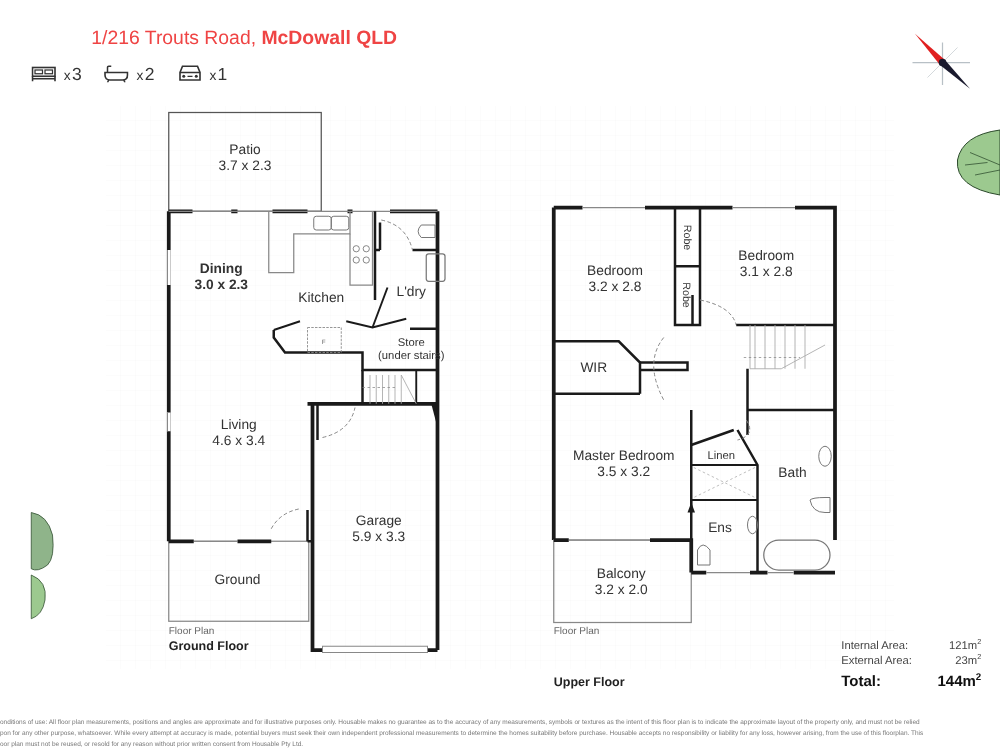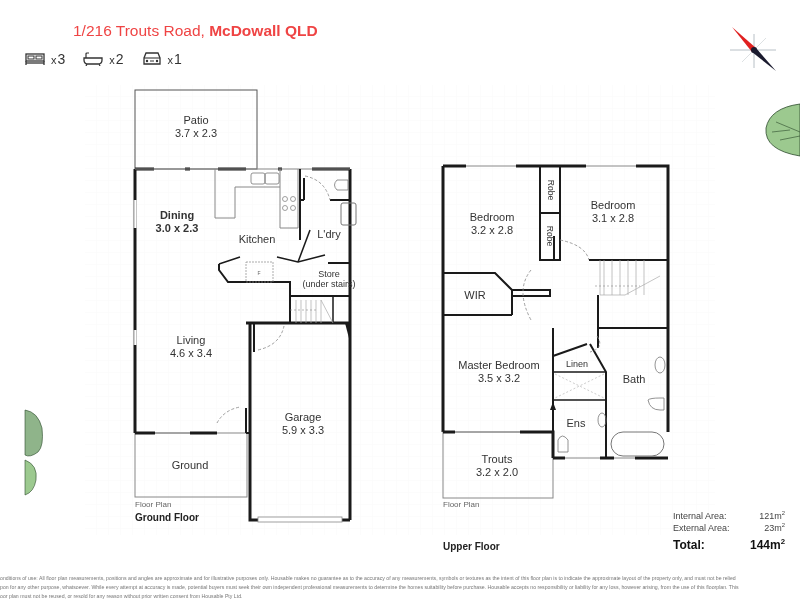--- a/index.html
+++ b/index.html
@@ -240,21 +240,21 @@
 <div class="room-label small-label" style="left:577px;top:364px;">
     <div>Linen</div>
   </div>
 <div class="room-label" style="left:634px;top:379px;">
     <div>Bath</div>
   </div>
 <div class="room-label" style="left:576px;top:423px;">
     <div>Ens</div>
   </div>
 <div class="room-label" style="left:497px;top:466px;">
-    <div>Trouts</div>
+    <div>Balcony</div>
     <div>3.2 x 2.0</div>
   </div>
 
 <div class="fp-caption" style="left:443px;top:500px;">Floor Plan</div>
 <div class="fp-name" style="left:443px;top:512px;margin-top:29px;">Upper Floor</div>
 
 <div class="areas">
   <div class="row">
     <span>Internal Area:</span>
     <span><span>121m</span><sup>2</sup></span>

